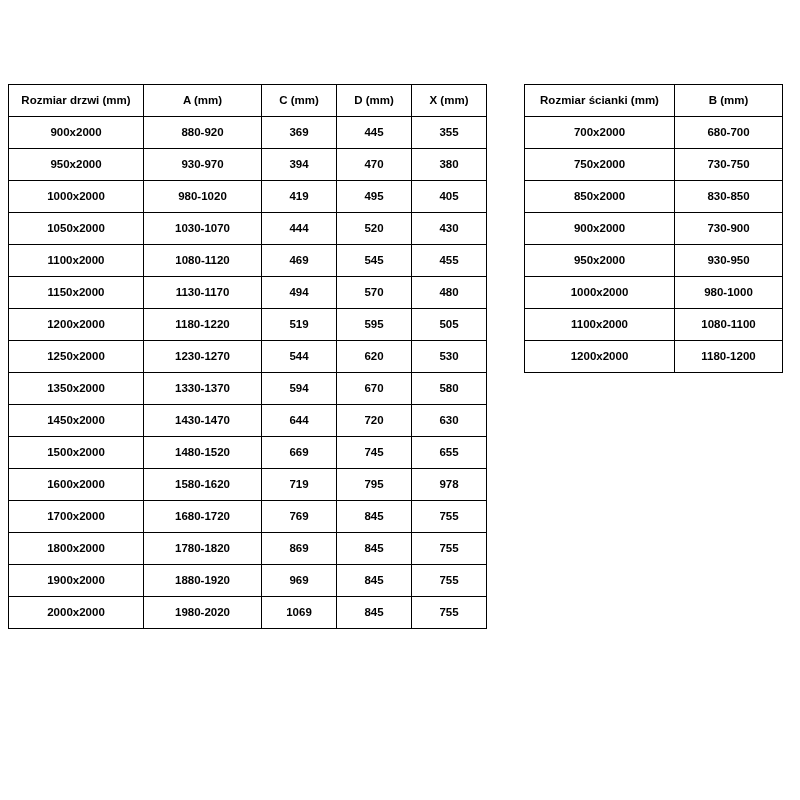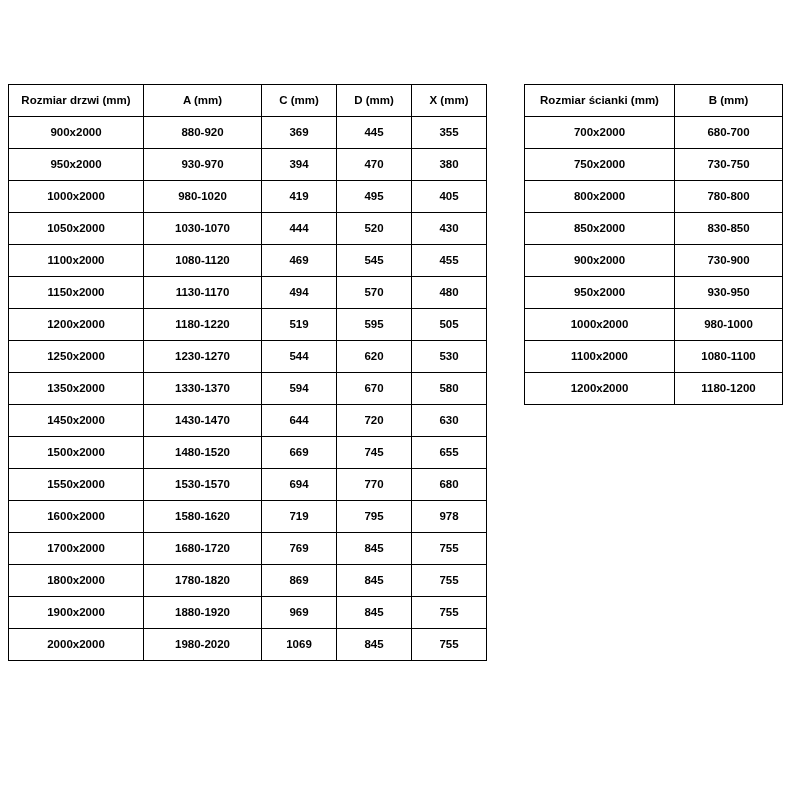--- a/index.html
+++ b/index.html
@@ -163,27 +163,20 @@
               <td>630</td>
             </tr>
             <tr>
               <td>1500x2000</td>
               <td>1480-1520</td>
               <td>669</td>
               <td>745</td>
               <td>655</td>
             </tr>
             <tr>
-              <td>1550x2000</td>
-              <td>1530-1570</td>
-              <td>694</td>
-              <td>770</td>
-              <td>680</td>
-            </tr>
-            <tr>
               <td>1600x2000</td>
               <td>1580-1620</td>
               <td>719</td>
               <td>795</td>
               <td>978</td>
             </tr>
             <tr>
               <td>1700x2000</td>
               <td>1680-1720</td>
               <td>769</td>
@@ -230,24 +223,20 @@
         <tbody id="walls-body">
             <tr>
               <td>700x2000</td>
               <td>680-700</td>
             </tr>
             <tr>
               <td>750x2000</td>
               <td>730-750</td>
             </tr>
             <tr>
-              <td>800x2000</td>
-              <td>780-800</td>
-            </tr>
-            <tr>
               <td>850x2000</td>
               <td>830-850</td>
             </tr>
             <tr>
               <td>900x2000</td>
               <td>730-900</td>
             </tr>
             <tr>
               <td>950x2000</td>
               <td>930-950</td>

